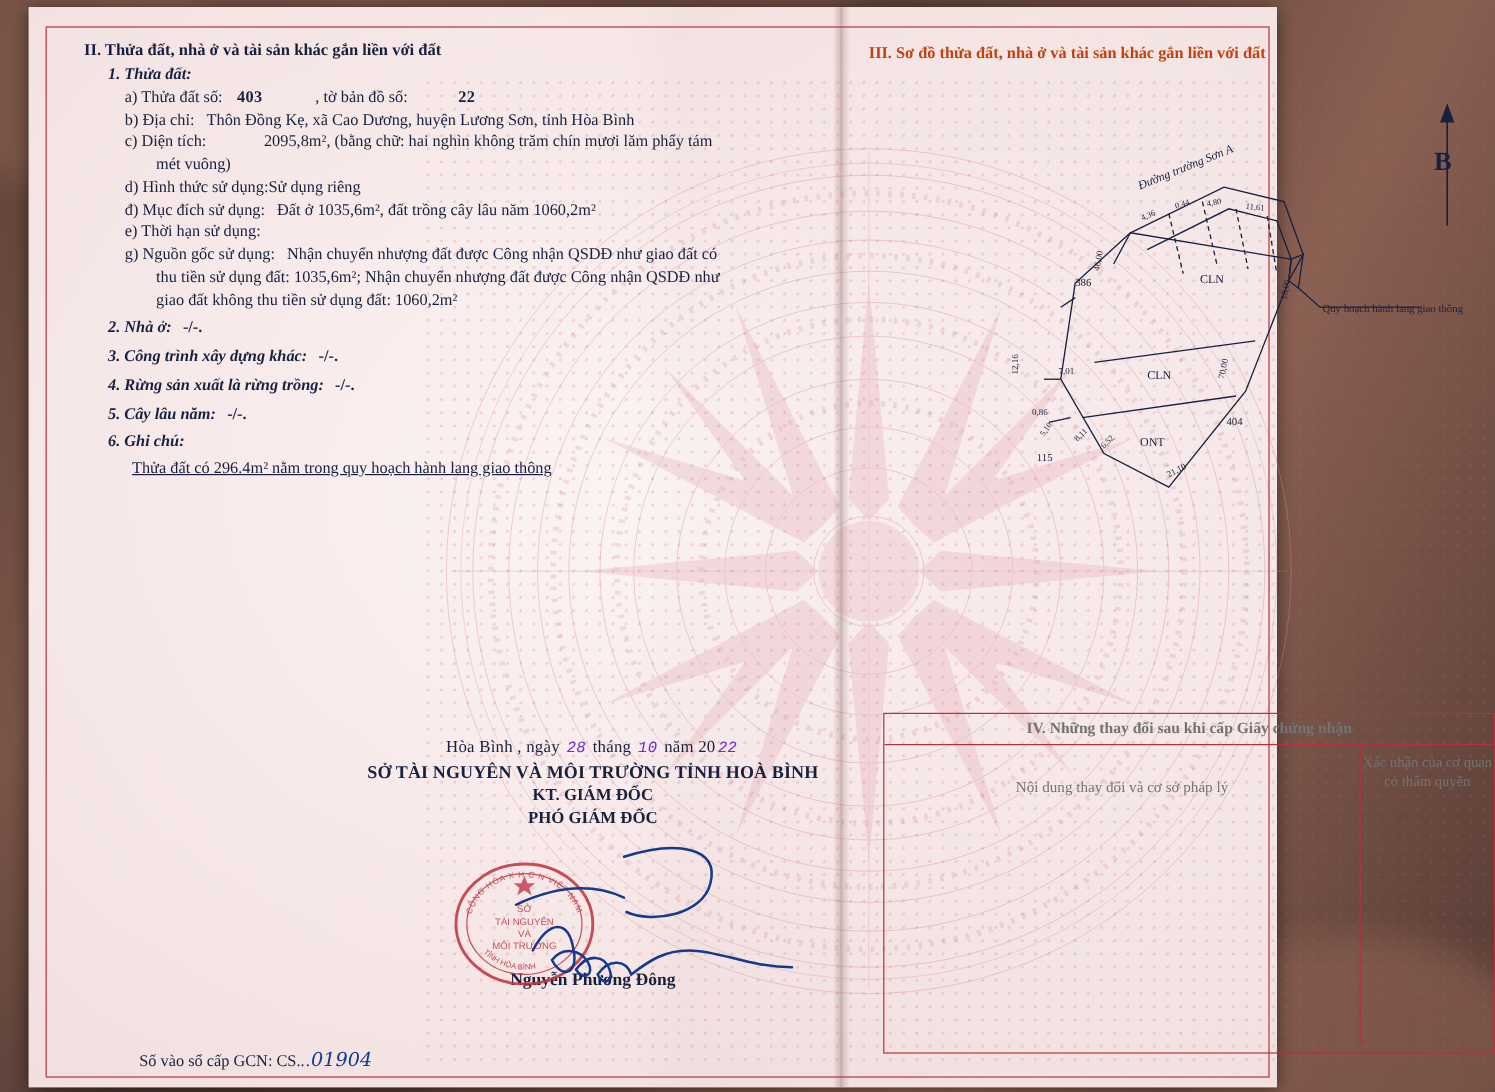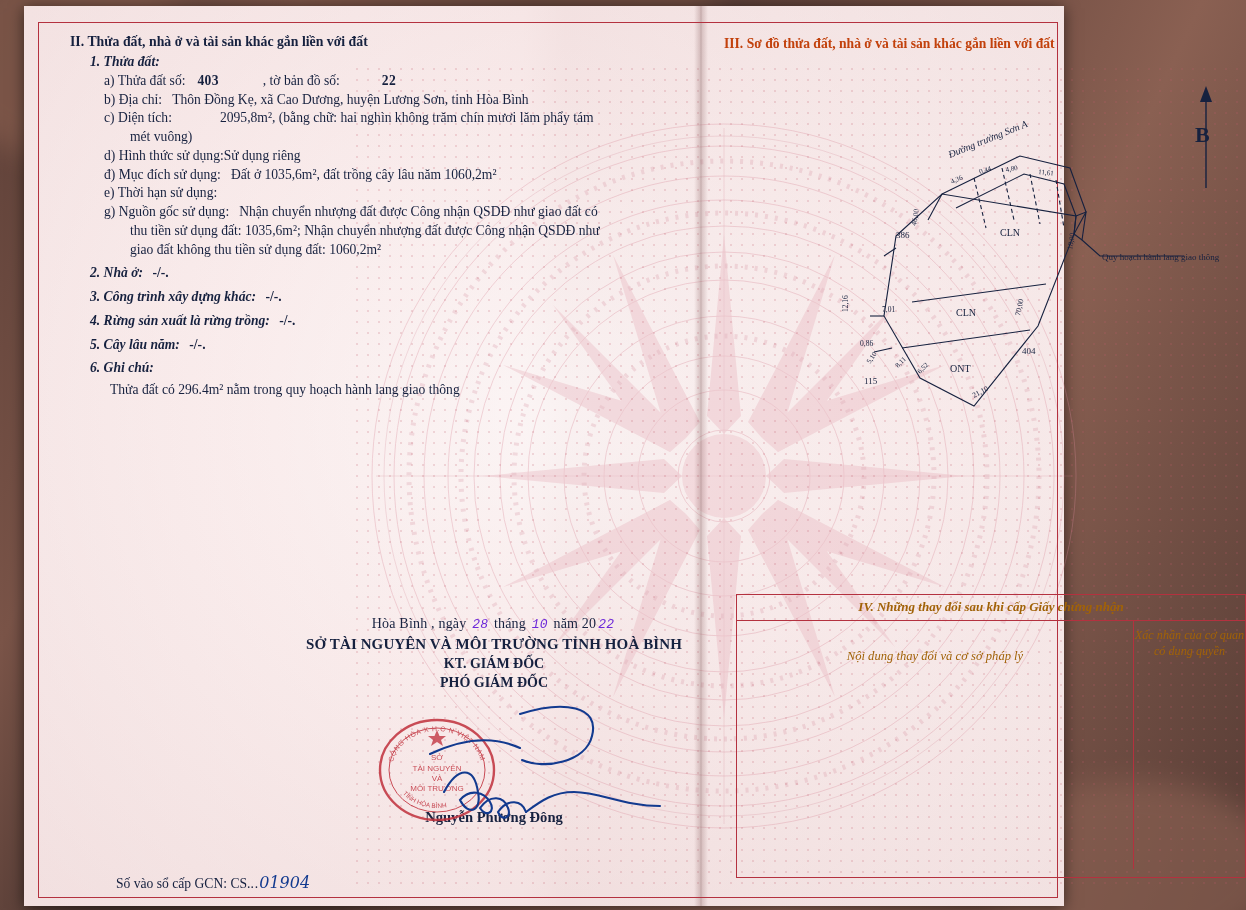--- a/index.html
+++ b/index.html
@@ -112,21 +112,21 @@
     font-style: italic;
     font-weight: bold;
     margin-left: 20px;
   }
   .row { margin-left: 34px; display: flex; }
   .row .k { white-space: nowrap; }
   .row .v { margin-left: 4px; }
   .indent2 { margin-left: 60px; }
   .b-item { font-weight: bold; font-style: italic; margin-top: 5px; }
   .b-item .nrm { font-weight: bold; font-style: normal; }
-  .note-line { margin-left: 40px; margin-top: 3px; }
+  .note-line { margin-left: 40px; margin-top: 3px; text-decoration: underline; }
 
   .lotnum { font-weight: bold; letter-spacing: .3px; }
 
   
   .col-right {
     position: absolute;
     left: 700px;
     top: 30px;
     width: 520px;
     color: #c2410c;
@@ -214,22 +214,21 @@
   }
 
   
   .tableIV {
     position: absolute;
     left: 712px;
     top: 588px;
     width: 508px;
     height: 282px;
     border: 1.2px solid #b4313f;
-    color: #a16207;
-    font-style: italic;
+    color: #737373;
   }
   .tableIV .t-head {
     text-align: center;
     font-weight: bold;
     font-size: 13px;
     padding: 4px 0 5px;
     border-bottom: 1.2px solid #b4313f;
     position: relative;
   }
   .tableIV .t-cols {
@@ -525,21 +524,21 @@
         </g>
       </svg>
     </div>
 
     <div class="tableIV">
       <div class="t-head">IV. Những thay đổi sau khi cấp Giấy chứng nhận</div>
       <div class="t-cols">
         <div class="c1">Nội dung thay đổi và cơ sở pháp lý</div>
         <div class="c2">
           <div>Xác nhận của cơ quan</div>
-          <div>có dụng quyền</div>
+          <div>có thẩm quyền</div>
         </div>
       </div>
     </div>
 
     <div class="serial">
       <span>Số vào sổ cấp GCN: CS.</span><span class="dots">..</span><span class="num">01904</span>
     </div>
 
   </div>
 </div>

